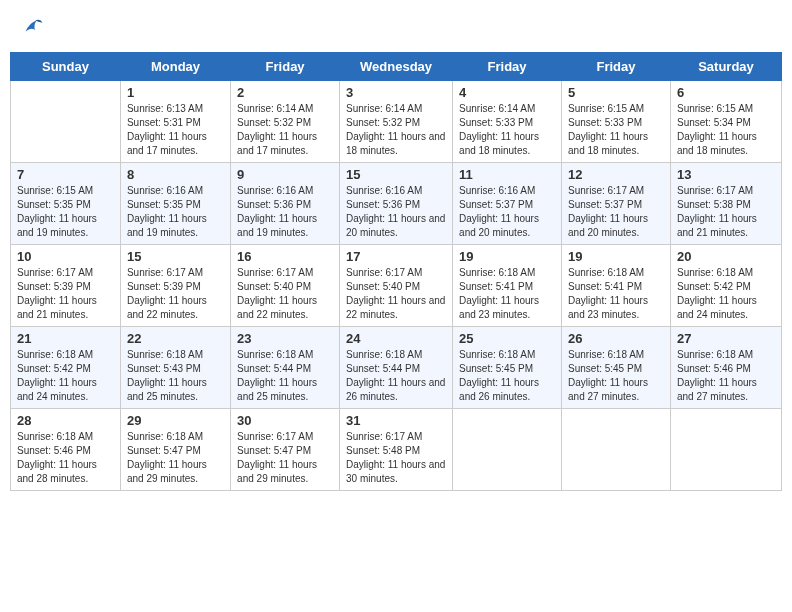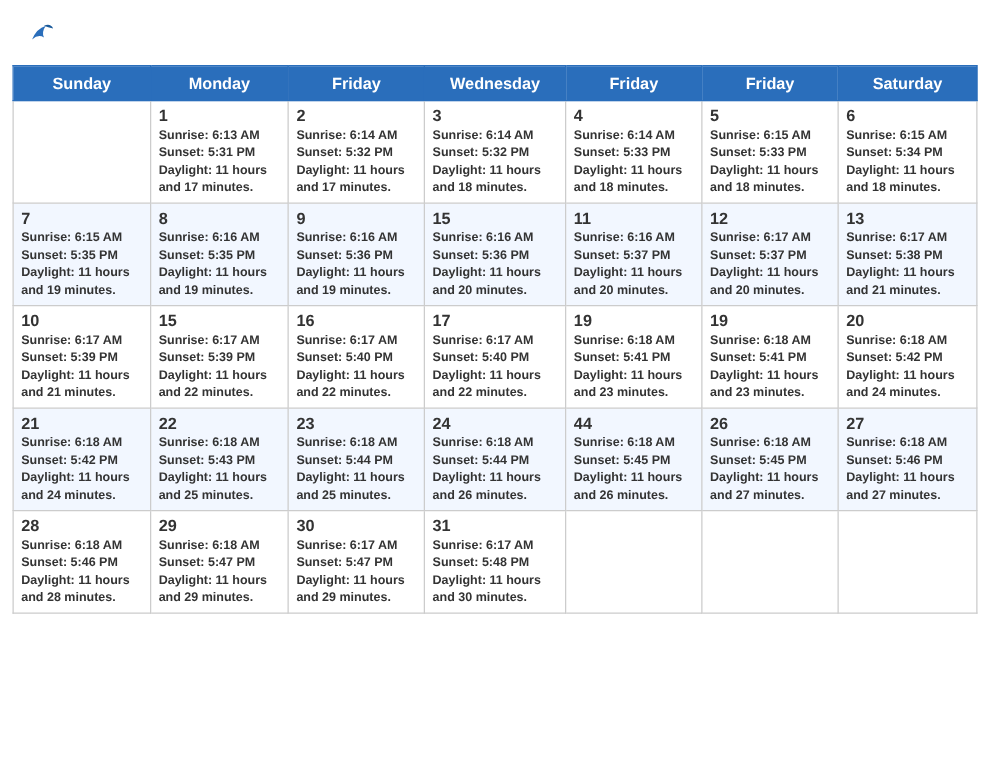--- a/index.html
+++ b/index.html
@@ -77,21 +77,20 @@
       font-size: 13px;
       font-weight: bold;
       color: #333;
       display: block;
       margin-bottom: 2px;
     }
     .day-detail {
       font-size: 10px;
       color: #333;
       line-height: 1.4;
-      font-weight: bold;
     }
     .empty-cell {
       background: #f9f9f9;
     }
     .row-shaded td {
       background-color: #f2f7ff;
     }
     .row-white td {
       background-color: #ffffff;
     }
@@ -229,21 +228,21 @@
         </td>
         <td>
           <span class="day-number">23</span>
           <div class="day-detail">Sunrise: 6:18 AM<br>Sunset: 5:44 PM<br>Daylight: 11 hours and 25 minutes.</div>
         </td>
         <td>
           <span class="day-number">24</span>
           <div class="day-detail">Sunrise: 6:18 AM<br>Sunset: 5:44 PM<br>Daylight: 11 hours and 26 minutes.</div>
         </td>
         <td>
-          <span class="day-number">44</span>
+          <span class="day-number">25</span>
           <div class="day-detail">Sunrise: 6:18 AM<br>Sunset: 5:45 PM<br>Daylight: 11 hours and 26 minutes.</div>
         </td>
         <td>
           <span class="day-number">26</span>
           <div class="day-detail">Sunrise: 6:18 AM<br>Sunset: 5:45 PM<br>Daylight: 11 hours and 27 minutes.</div>
         </td>
         <td>
           <span class="day-number">27</span>
           <div class="day-detail">Sunrise: 6:18 AM<br>Sunset: 5:46 PM<br>Daylight: 11 hours and 27 minutes.</div>
         </td>

